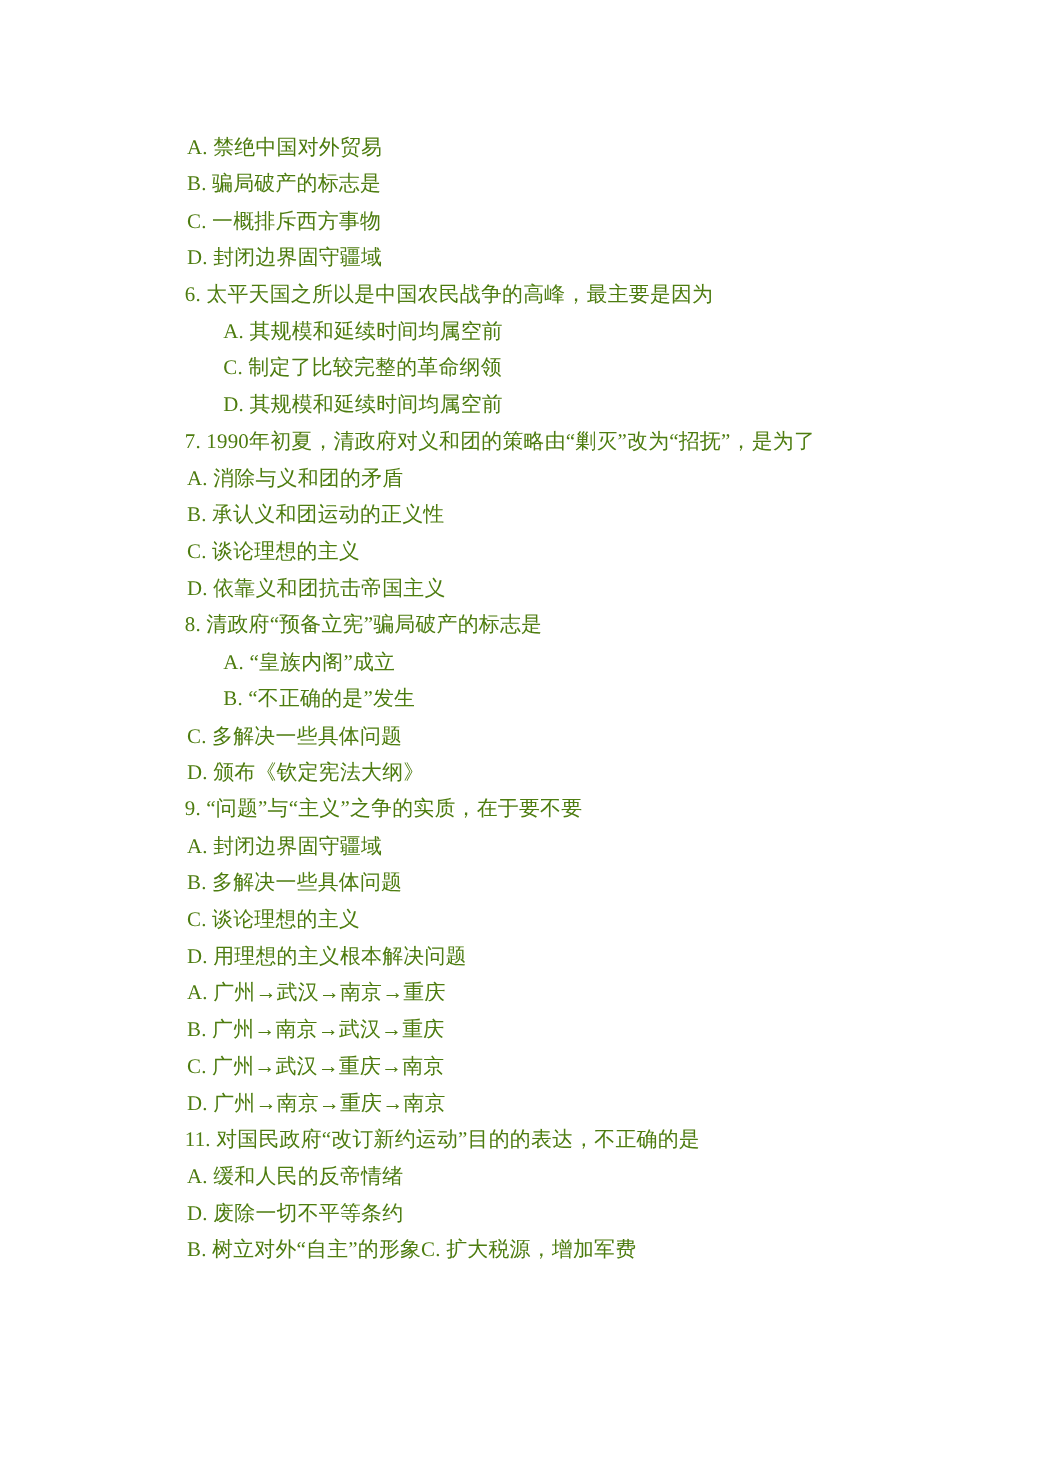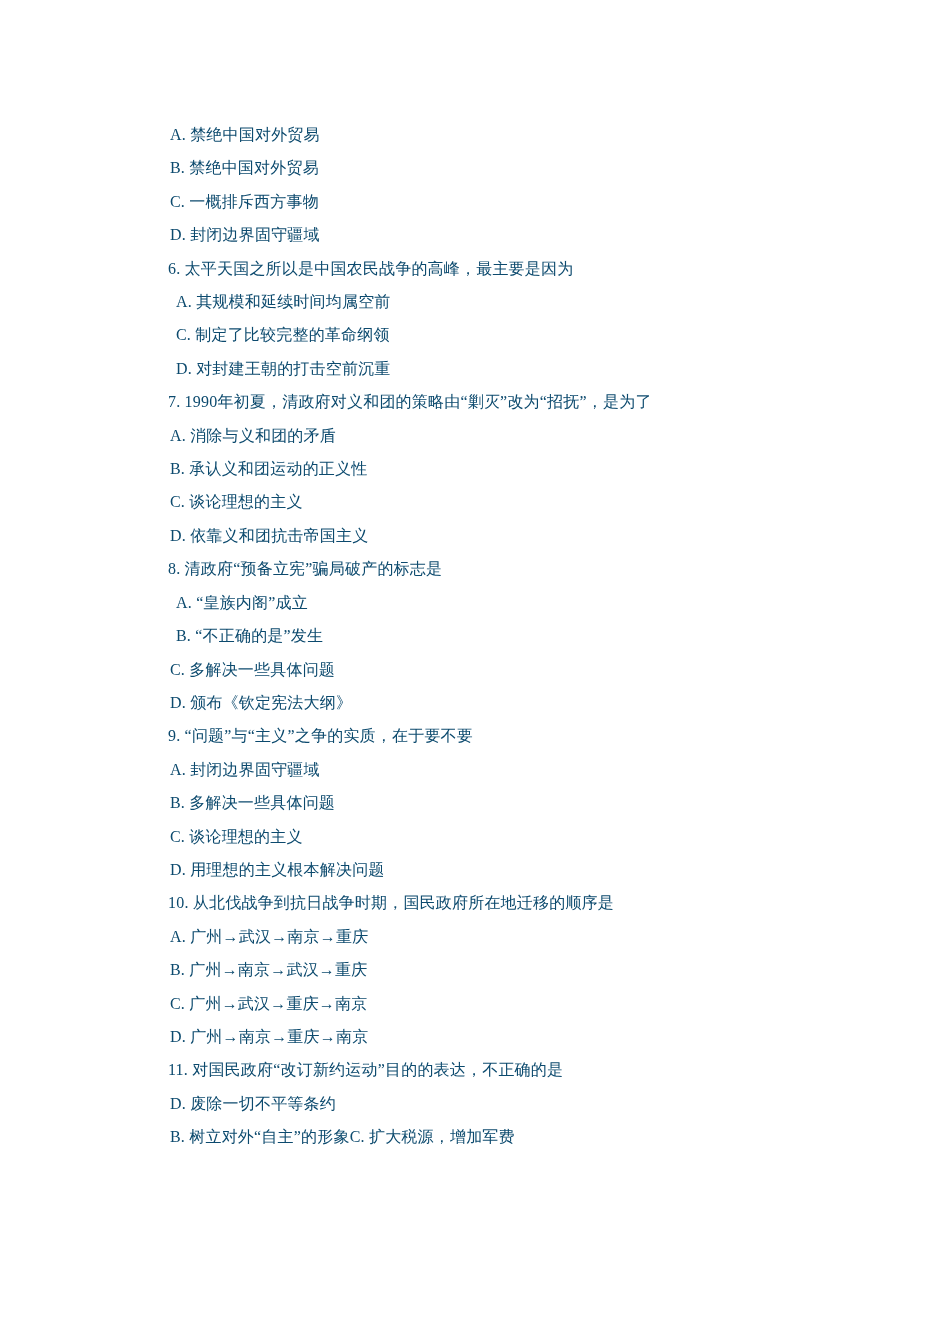--- a/index.html
+++ b/index.html
@@ -16,66 +16,67 @@
     color: #000000;
     overflow: hidden;
   }
   .content {
     position: absolute;
     left: 168px;
     top: 118px;
     width: 660px;
   }
   .line {
-    font-size: 16px;
+    font-size: 19px;
     line-height: 33.4px;
     white-space: pre-wrap;
     letter-spacing: 0.2px;
-    color: #0c4a6e;
+    color: #4d7c0f;
   }
   .line.indent-q {
     padding-left: 0px;
   }
   .line.indent-a {
     padding-left: 2px;
   }
   .line.indent-a2 {
     padding-left: 8px;
+    margin-left: 27px;
   }
 </style>
 </head>
 <body>
 
 <div class="page">
   <div class="content">
     <div class="line indent-a">A. 禁绝中国对外贸易</div>
-    <div class="line indent-a">B. 禁绝中国对外贸易</div>
+    <div class="line indent-a">B. 骗局破产的标志是</div>
     <div class="line indent-a">C. 一概排斥西方事物</div>
     <div class="line indent-a">D. 封闭边界固守疆域</div>
     <div class="line indent-q">6. 太平天国之所以是中国农民战争的高峰，最主要是因为</div>
     <div class="line indent-a2">A. 其规模和延续时间均属空前</div>
     <div class="line indent-a2">C. 制定了比较完整的革命纲领</div>
-    <div class="line indent-a2">D. 对封建王朝的打击空前沉重</div>
+    <div class="line indent-a2">D. 其规模和延续时间均属空前</div>
     <div class="line indent-q">7. 1990年初夏，清政府对义和团的策略由“剿灭”改为“招抚”，是为了</div>
     <div class="line indent-a">A. 消除与义和团的矛盾</div>
     <div class="line indent-a">B. 承认义和团运动的正义性</div>
     <div class="line indent-a">C. 谈论理想的主义</div>
     <div class="line indent-a">D. 依靠义和团抗击帝国主义</div>
     <div class="line indent-q">8. 清政府“预备立宪”骗局破产的标志是</div>
     <div class="line indent-a2">A. “皇族内阁”成立</div>
     <div class="line indent-a2">B. “不正确的是”发生</div>
     <div class="line indent-a">C. 多解决一些具体问题</div>
     <div class="line indent-a">D. 颁布《钦定宪法大纲》</div>
     <div class="line indent-q">9. “问题”与“主义”之争的实质，在于要不要</div>
     <div class="line indent-a">A. 封闭边界固守疆域</div>
     <div class="line indent-a">B. 多解决一些具体问题</div>
     <div class="line indent-a">C. 谈论理想的主义</div>
     <div class="line indent-a">D. 用理想的主义根本解决问题</div>
-    <div class="line indent-q">10. 从北伐战争到抗日战争时期，国民政府所在地迁移的顺序是</div>
     <div class="line indent-a">A. 广州→武汉→南京→重庆</div>
     <div class="line indent-a">B. 广州→南京→武汉→重庆</div>
     <div class="line indent-a">C. 广州→武汉→重庆→南京</div>
     <div class="line indent-a">D. 广州→南京→重庆→南京</div>
     <div class="line indent-q">11. 对国民政府“改订新约运动”目的的表达，不正确的是</div>
+    <div class="line indent-a">A. 缓和人民的反帝情绪</div>
     <div class="line indent-a">D. 废除一切不平等条约</div>
     <div class="line indent-a">B. 树立对外“自主”的形象C. 扩大税源，增加军费</div>
   </div>
 </div>
 
 </body></html>

